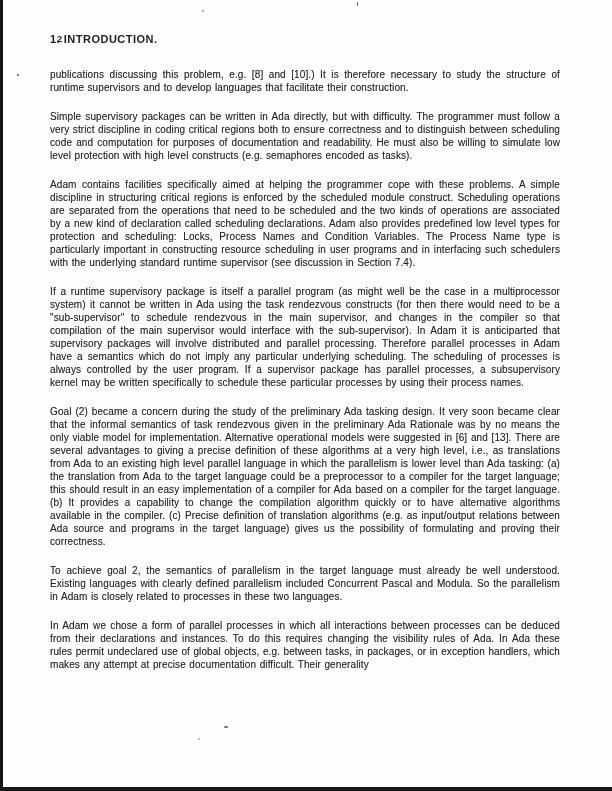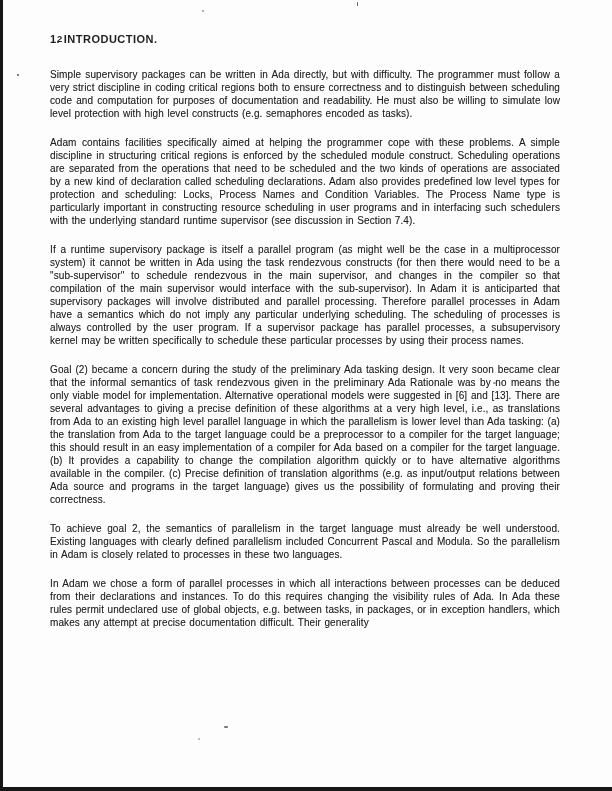--- a/index.html
+++ b/index.html
@@ -70,20 +70,21 @@
 <div class="page">
   <div class="edge-left"></div>
   <div class="edge-bottom"></div>
 
   <div class="content">
     <div class="head-row">
       <span class="page-number">2</span>
       <div class="running-header">1. INTRODUCTION.</div>
     </div>
     <div>
+        <p class="para"><span>publications discussing this problem, e.g. [8] and [10].)  It is therefore necessary to study the structure of runtime supervisors and to develop languages that facilitate their construction.</span></p>
         <p class="para"><span>Simple supervisory packages can be written in Ada directly, but with difficulty. The programmer must follow a very strict discipline in coding critical regions both to ensure correctness and to distinguish between scheduling code and computation for purposes of documentation and readability.  He must also be willing to simulate low level protection with high level constructs (e.g. semaphores encoded as tasks).</span></p>
         <p class="para"><span>Adam contains facilities specifically aimed at helping the programmer cope with these problems.  A simple discipline in structuring critical regions is enforced by the </span><span class="it">scheduled module construct</span><span>.  Scheduling operations are separated from the operations that need to be scheduled and the two kinds of operations are associated by a new kind of declaration called scheduling declarations.  Adam also provides predefined low level types for protection and scheduling: </span><span class="it">Locks</span><span>, </span><span class="it">Process Names</span><span> and </span><span class="it">Condition Variables</span><span>.  The Process Name type is particularly important in constructing resource scheduling in user programs and in interfacing such schedulers with the underlying standard runtime supervisor (see discussion in Section 7.4).</span></p>
         <p class="para"><span>If a runtime supervisory package is itself a parallel program (as might well be the case in a multiprocessor system) it cannot be written in Ada using the task rendezvous constructs (for then there would need to be a "sub-supervisor" to schedule rendezvous in the main supervisor, and changes in the compiler so that compilation of the main supervisor would interface with the sub-supervisor).  In Adam it is anticiparted that supervisory packages will involve distributed and parallel processing.  Therefore parallel processes in Adam have a semantics which do not imply any particular underlying scheduling.  The scheduling of processes is always controlled by the user program.  If a supervisor package has parallel processes, a subsupervisory kernel may be written specifically to schedule these particular processes by using their process names.</span></p>
         <p class="para"><span>Goal (2) became a concern during the study of the preliminary Ada tasking design.  It very soon became clear that the informal semantics of task rendezvous given in the preliminary Ada Rationale was by no means the only viable model for implementation. Alternative operational models were suggested in [6] and [13].  There are several advantages to giving a precise definition of these algorithms at a very high level, i.e., as translations from Ada to an existing high level parallel language in which the parallelism is lower level than Ada tasking: (a) the translation from Ada to the target language could be a preprocessor to a compiler for the target language; this should result in an easy implementation of a compiler for Ada based on a compiler for the target language.  (b) It provides a capability to change the compilation algorithm quickly or to have alternative algorithms available in the compiler.  (c) Precise definition of translation algorithms (e.g. as input/output relations between Ada source and programs in the target language) gives us the possibility of formulating and proving their correctness.</span></p>
         <p class="para"><span>To achieve goal 2, the semantics of parallelism in the target language must already be well understood. Existing languages with clearly defined parallelism included Concurrent Pascal and Modula.  So the parallelism in Adam is closely related to processes in these two languages.</span></p>
         <p class="para"><span>In Adam we chose a form of parallel processes in which all interactions between processes can be deduced from their declarations and instances.  To do this requires changing the visibility rules of Ada.  In Ada these rules permit undeclared use of global objects, e.g. between tasks, in packages, or in exception handlers, which makes any attempt at precise documentation difficult.  Their generality</span></p>
       </div>
   </div>
 <div class="speck" style="left: 17px; top: 74px; width: 2px; height: 2px; background: rgb(85, 85, 85);"></div>
     <div class="speck" style="left: 357px; top: 2px; width: 1px; height: 4px; background: rgb(102, 102, 102);"></div>

